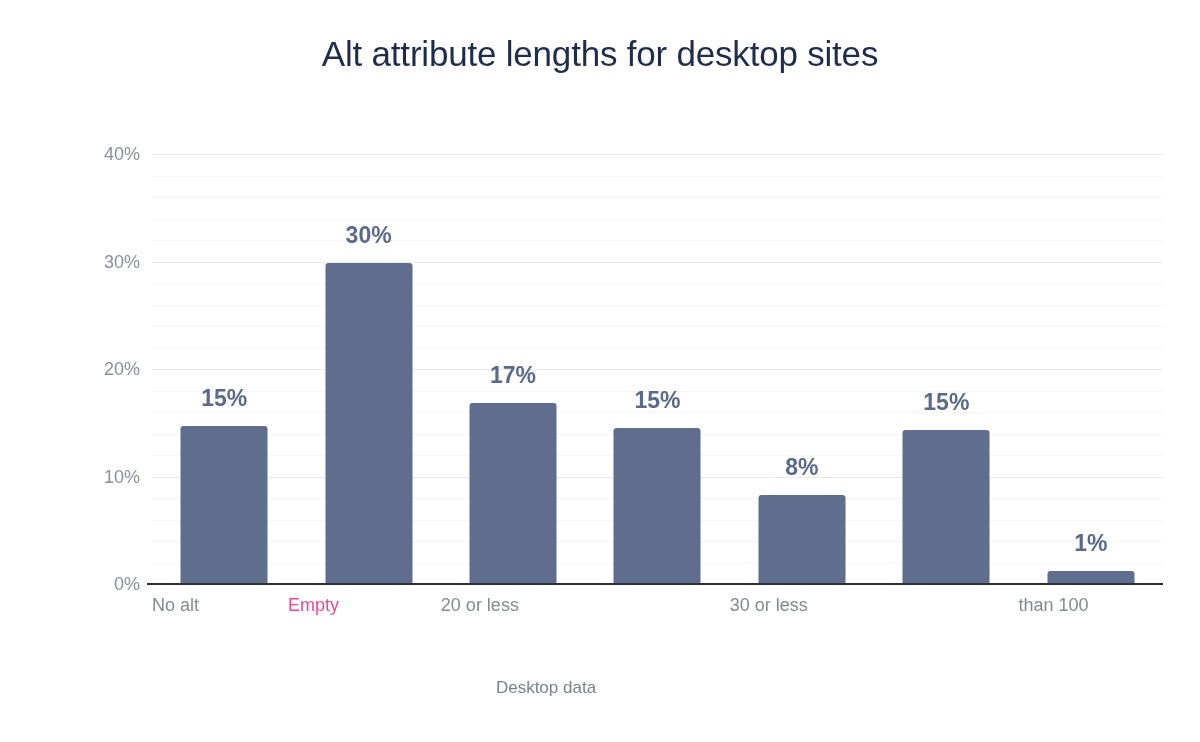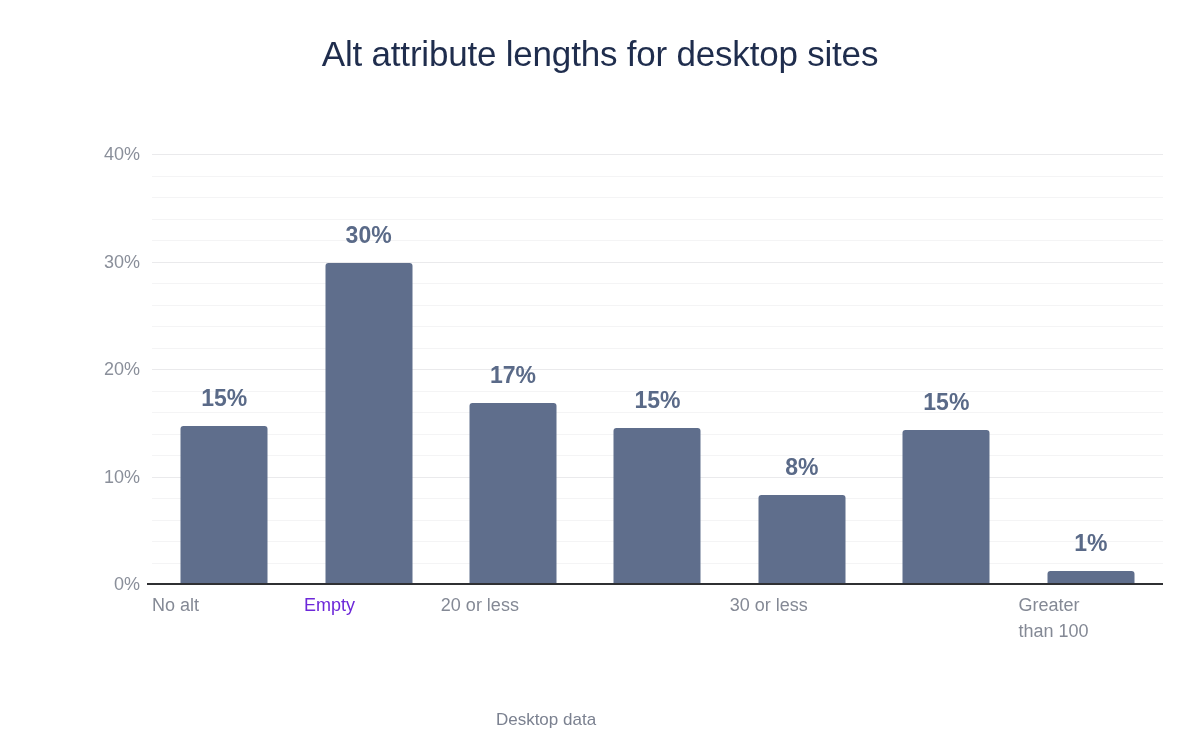--- a/index.html
+++ b/index.html
@@ -46,21 +46,20 @@
     line-height: 28px;
   }
   .xlabel {
     position: absolute;
     left: 0;
     top: 678px;
     width: 1092px;
     text-align: center;
     font-size: 17px;
     color: #7b8190;
-    margin-top: 32px;
   }
 
   
   .plot {
     position: absolute;
     left: 152px;
     top: 154px;
     width: 1011px;
     height: 430px;
   }
@@ -220,28 +219,27 @@
         <div class="bar-value" style="bottom: 26.9px; color: rgb(90, 106, 136);">1%</div>
       </div>
     </div>
 
   <div class="baseline"></div>
 
   <div class="xticks" id="xtickslayer">
       <div class="xtick" style="left: 0px; width: 144.429px; color: rgb(132, 137, 149);">
         <div>No alt</div>
       </div>
-      <div class="xtick" style="left: 152px; width: 144.429px; color: #6d28d9;">
+      <div class="xtick" style="left: 136px; width: 144.429px; color: #ec4899;">
         <div>Empty</div>
       </div>
       <div class="xtick" style="left: 288.857px; width: 144.429px; color: rgb(132, 137, 149);">
         <div>20 or less</div>
       </div>
       <div class="xtick" style="left: 577.714px; width: 144.429px; color: rgb(132, 137, 149);">
         <div>30 or less</div>
       </div>
       <div class="xtick" style="left: 866.571px; width: 144.429px; color: rgb(132, 137, 149);">
-        <div>Greater</div>
         <div>than 100</div>
       </div>
     </div>
 
 </div>
 
 </body></html>

